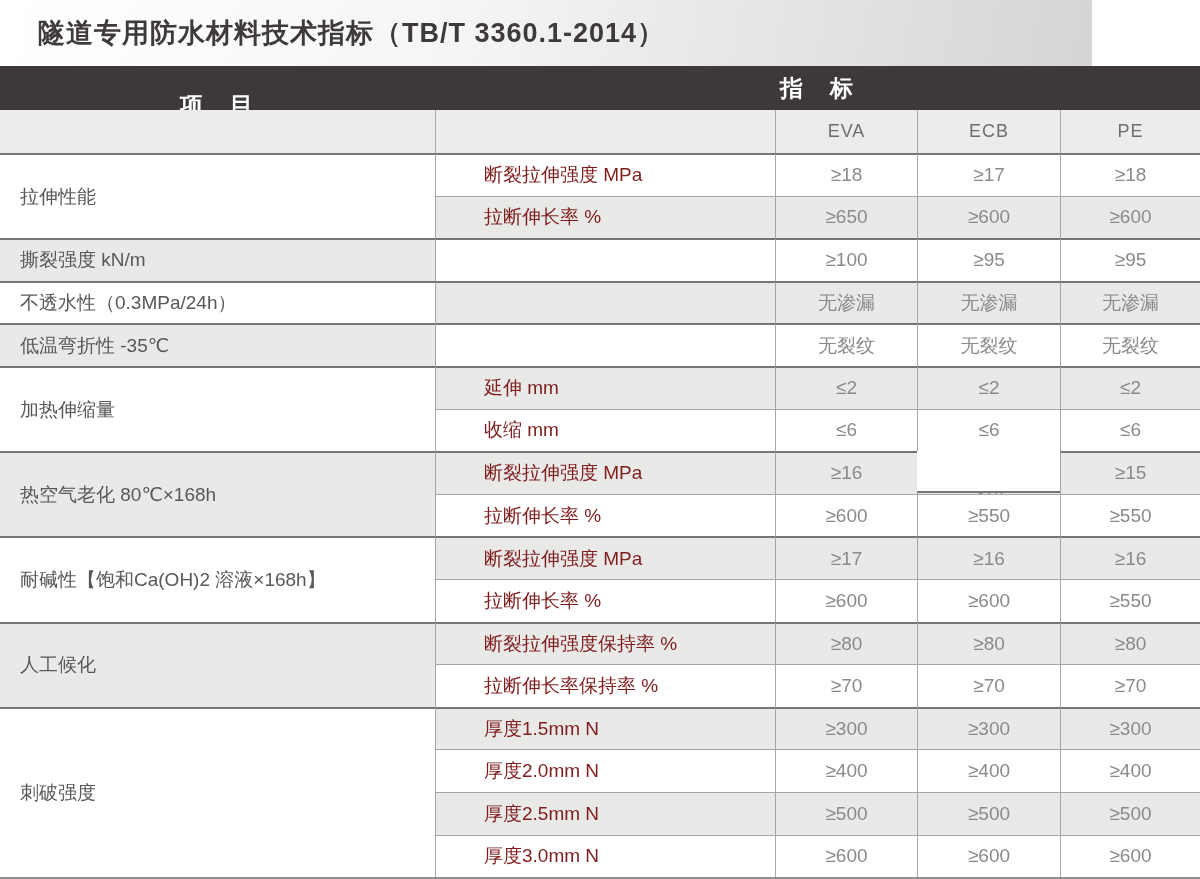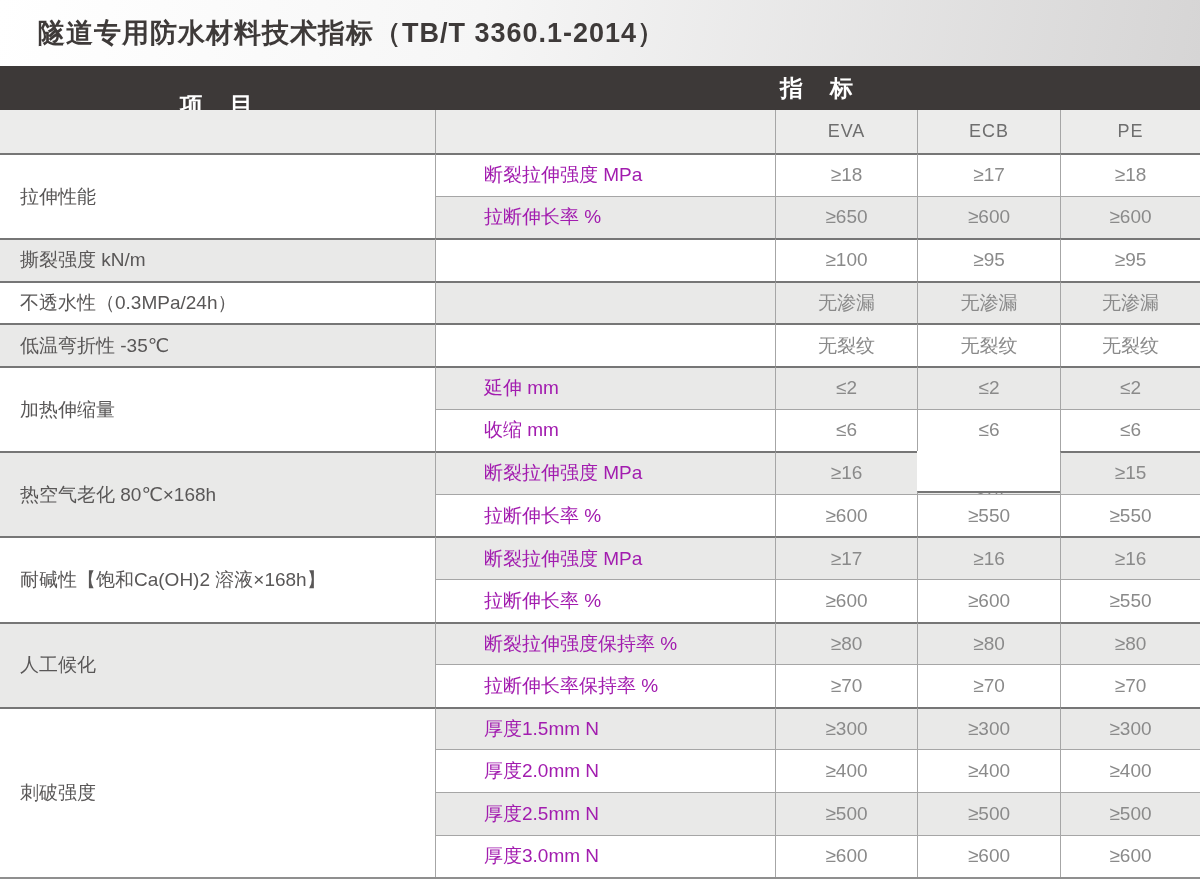--- a/index.html
+++ b/index.html
@@ -1,21 +1,21 @@
 <!DOCTYPE html>
 <html><head>
 <meta charset="utf-8">
 <style>
   * { margin:0; padding:0; box-sizing:border-box; }
   html,body { width:1200px; height:879px; overflow:hidden; background:#fff;
               font-family:"Liberation Sans","DejaVu Sans",sans-serif; }
 
   
   .title-strip{
-    width:1200px; height:66px;
+    width:1092px; height:66px;
     background:linear-gradient(100deg,#ffffff 0%,#f6f6f6 40%,#d6d5d5 100%);
     display:flex; align-items:center;
   }
   .title-strip h1{
     padding-left:38px; font-size:27px; font-weight:bold; color:#3e3a39;
     letter-spacing:1px;
   }
 
   
   .header-bar{
@@ -39,21 +39,21 @@
   .cell{ display:flex; align-items:center; overflow:hidden; }
   .shade{ background:#e9e9e8; }
   .vline{ border-left:1px solid #a6a6a6; }
   .group-top{ border-top:2px solid #767676; }
   .inner-top{ border-top:1px solid #a6a6a6; }
 
   .subhead{ background:#ececeb; justify-content:center;
             color:#6e6e6e; font-size:18px; letter-spacing:1px; }
 
   .cat{ padding-left:20px; color:#595757; font-size:19px; }
-  .sub{ padding-left:48px; color:#a21caf; font-size:19px; }
+  .sub{ padding-left:48px; color:#7f1d1d; font-size:19px; }
   .val{ justify-content:center; color:#8a8a8a; font-size:19px; }
 </style>
 </head>
 <body>
 
 <div class="title-strip">
   <h1>隧道专用防水材料技术指标（TB/T 3360.1-2014）</h1>
 </div>
 
 <div class="header-bar">

